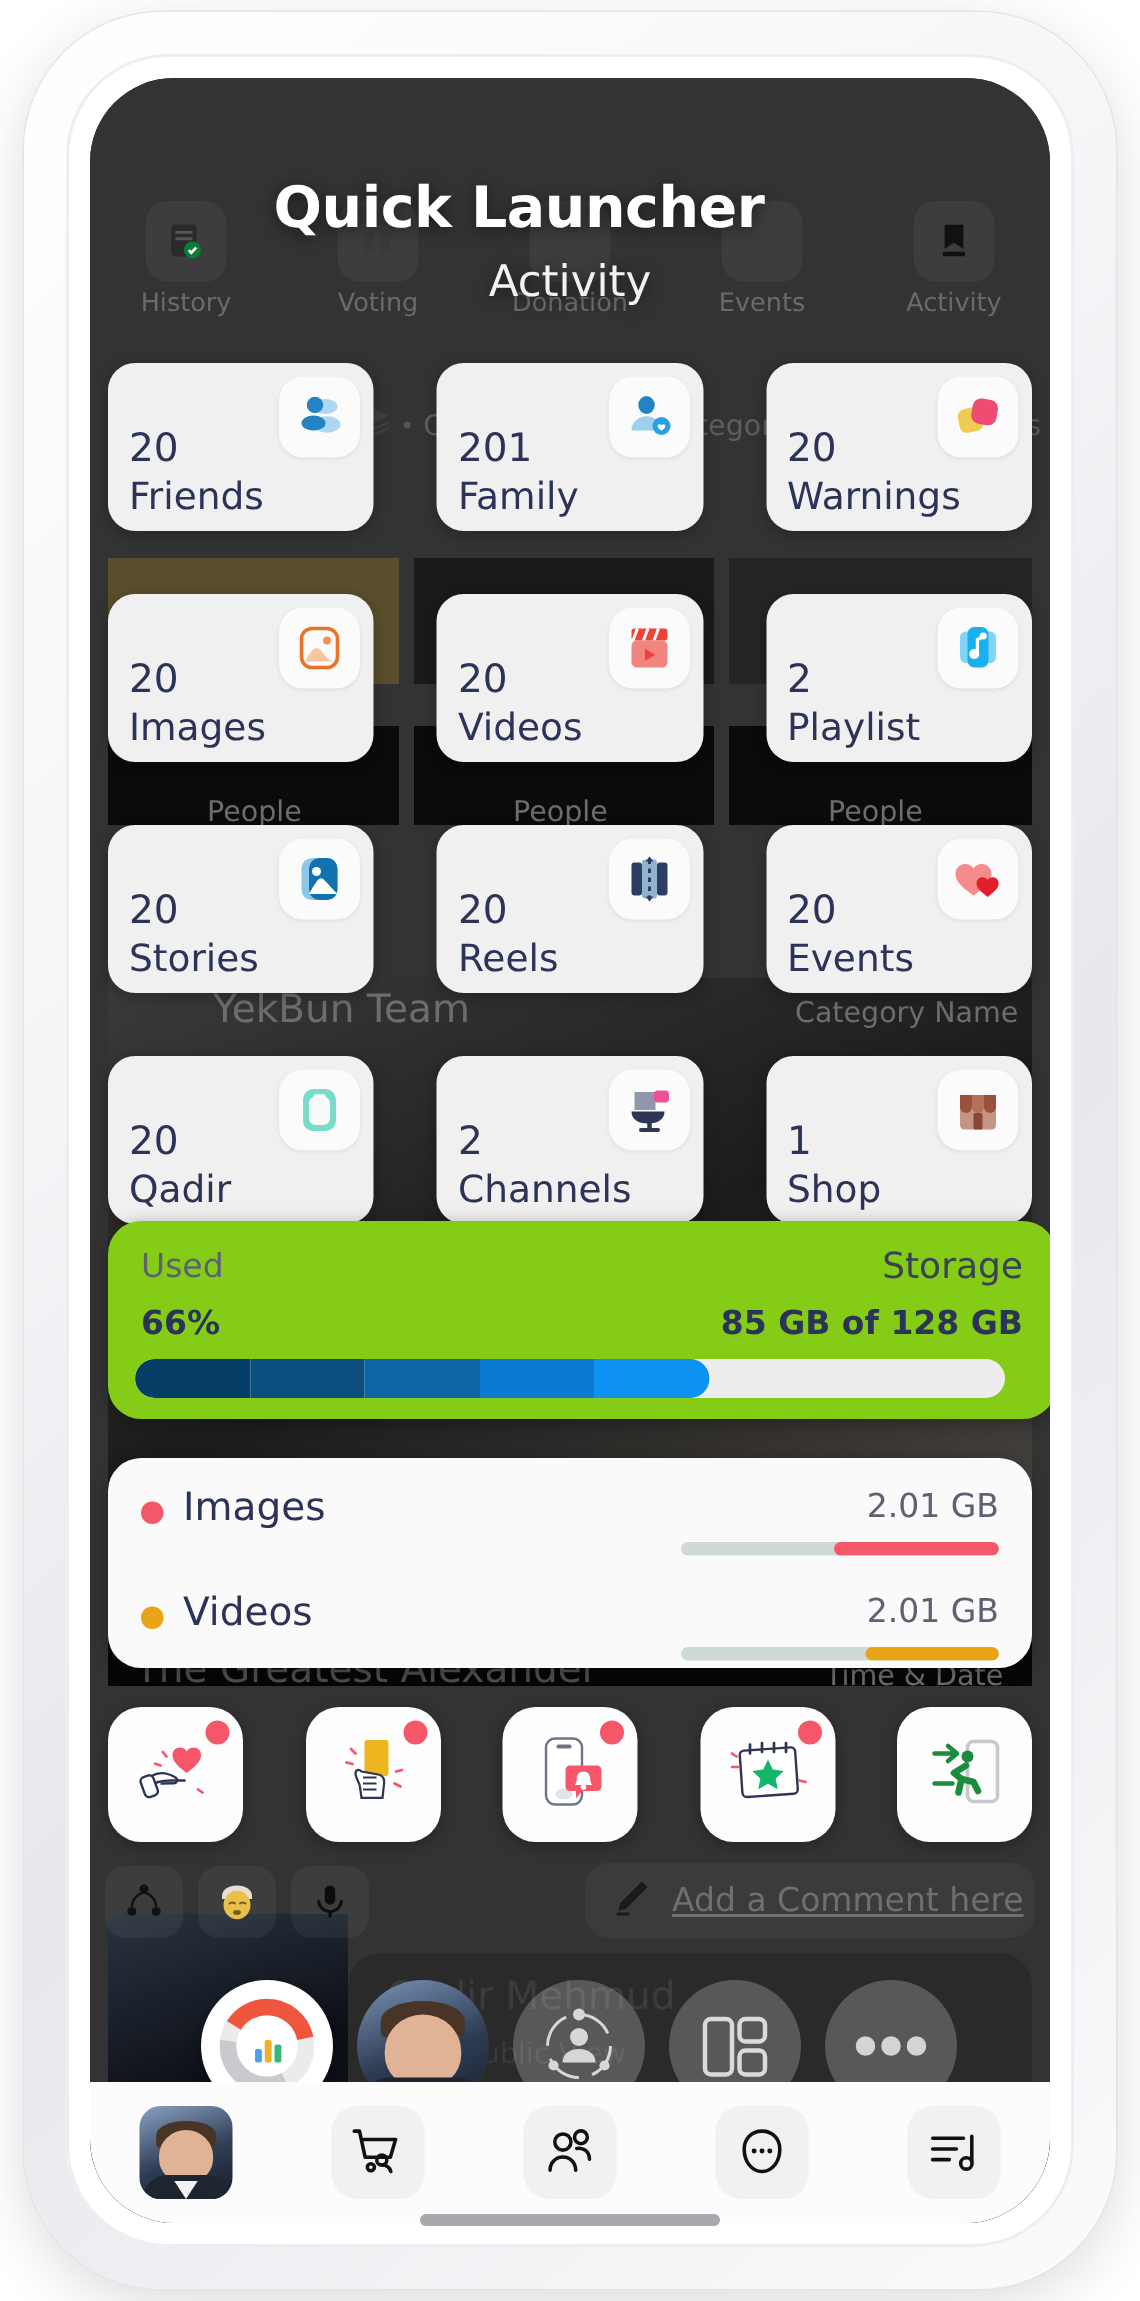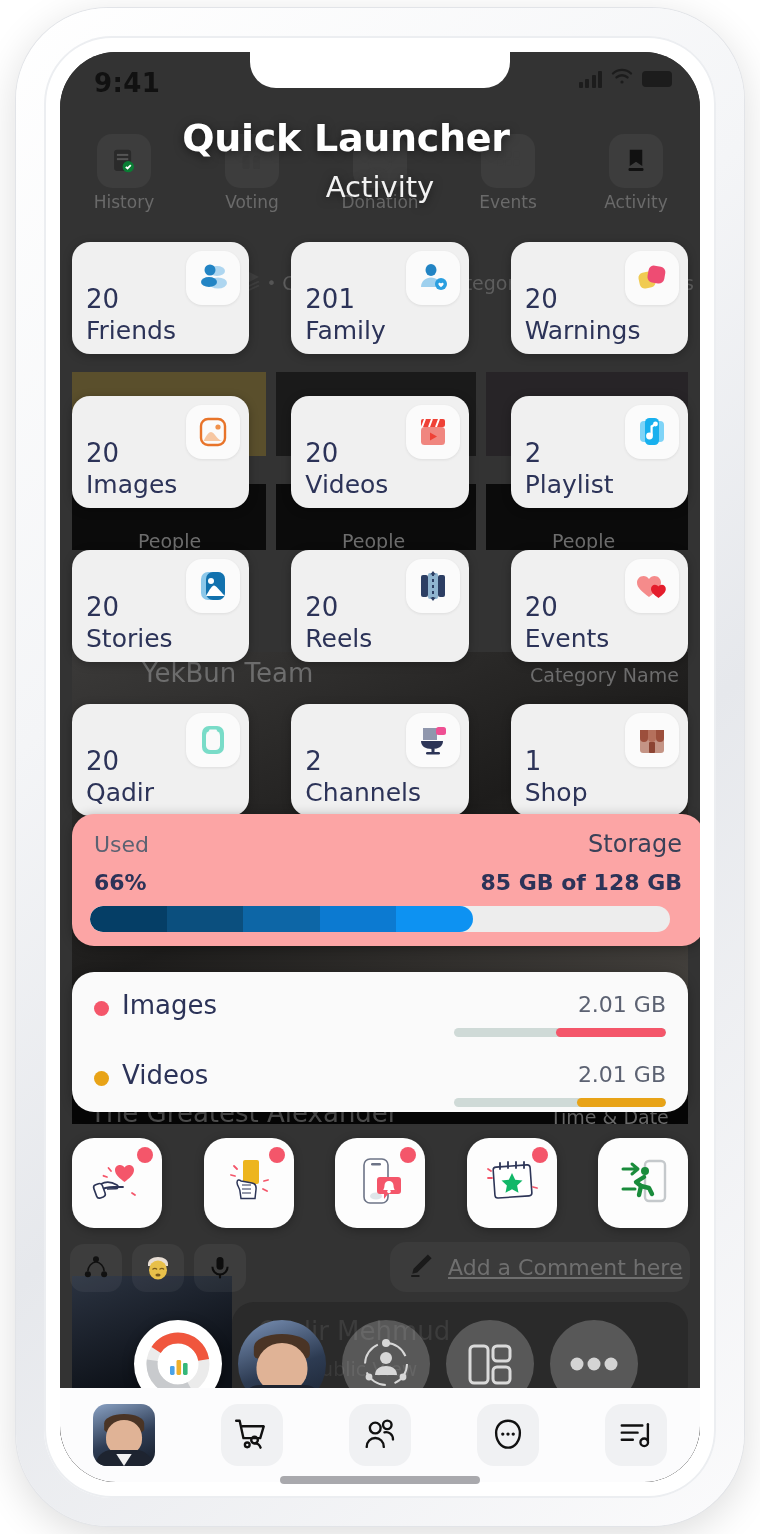--- a/index.html
+++ b/index.html
@@ -171,21 +171,21 @@
     width: 54px; height: 54px;
     border-radius: 16px; background: #fbfbfb;
     display: flex; align-items: center; justify-content: center;
     box-shadow: 0 1px 3px rgba(0,0,0,.08);
   }
 
   
   #storage-card {
     position: absolute; left: 12px; top: 762px;
     width: 632px; height: 132px;
-    background: #fca5a5; border-radius: 22px;
+    background: #84cc16; border-radius: 22px;
     box-shadow: 0 2px 12px rgba(0,0,0,.3);
   }
   #st-used { position:absolute; left: 22px; top: 18px; font-size: 22px; color:#5c6272; }
   #st-title { position:absolute; right: 22px; top: 16px; font-size: 24px; color:#3a4158; }
   #st-pct { position:absolute; left: 22px; top: 56px; font-size: 22px; font-weight:bold; color:#2c3358; }
   #st-amt { position:absolute; right: 22px; top: 56px; font-size: 22px; font-weight:bold; color:#2c3358; }
   #st-track {
     position: absolute; left: 18px; top: 92px;
     width: 580px; height: 26px;
     background: #ededed; border-radius: 13px; overflow: hidden;
@@ -851,40 +851,20 @@
           <svg width="42" height="22" viewBox="0 0 42 22">
               <ellipse cx="11" cy="12" rx="9" ry="9" fill="#d5a84a"></ellipse>
               <ellipse cx="29" cy="12" rx="9" ry="9" fill="#d8b06a"></ellipse>
             </svg>
           <span class="stat-num">123</span>
         </span>
       </div>
 
     </div>
 
-    <div id="status-bar">
-      <span id="status-time">9:41</span>
-      <div id="notch"></div>
-      <div id="status-icons">
-        <span class="sig-bars">
-            <i></i>
-            <i></i>
-            <i></i>
-            <i></i>
-          </span>
-        <span>
-          <svg width="22" height="17" viewBox="0 0 22 17" fill="none" stroke="#1c1c1c" stroke-width="2.4" stroke-linecap="round">
-            <path d="M2 5.5a13 13 0 0 1 18 0"></path>
-              <path d="M5.5 9.4a8 8 0 0 1 11 0"></path>
-              <circle cx="11" cy="14" r="1.6" fill="#1c1c1c" stroke="none"></circle>
-          </svg>
-        </span>
-        <span class="batt"></span>
-      </div>
-    </div>
 
     <div id="hdr-title">Quick Launcher</div>
     <div id="hdr-sub">Activity</div>
 
   </div>
 
   <div id="bottom-nav">
     <div class="nav-btn avatar">
       <span class="face">
         <span class="hair"></span>

